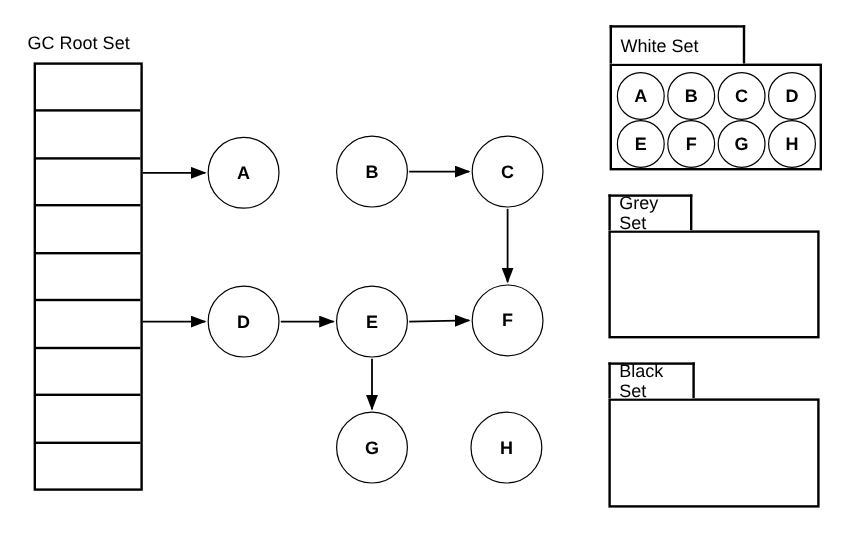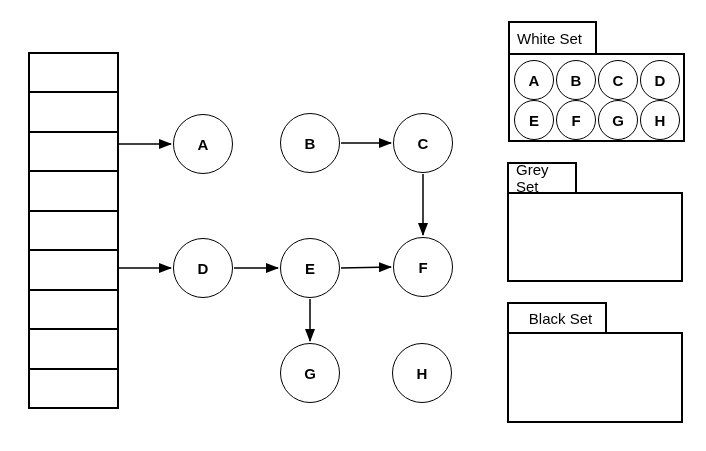--- a/index.html
+++ b/index.html
@@ -74,20 +74,21 @@
     box-sizing: border-box;
     display: flex; align-items: center; justify-content: center;
     font-size: 15px; font-weight: bold;
   }
 </style>
 </head>
 <body>
 
 <div class="canvas">
 
+  <div class="diagram-label" style="left:23px; top:28px;">GC Root Set</div>
 
   <div class="stack">
     <div class="stack-row"></div>
     <div class="stack-row"></div>
     <div class="stack-row"></div>
     <div class="stack-row"></div>
     <div class="stack-row"></div>
     <div class="stack-row"></div>
     <div class="stack-row"></div>
     <div class="stack-row"></div>
@@ -127,21 +128,21 @@
   <div class="node" style="left:393px; top:237px;">
     <span>F</span>
   </div>
   <div class="node" style="left:280px; top:343px;">
     <span>G</span>
   </div>
   <div class="node" style="left:392px; top:343px;">
     <span>H</span>
   </div>
 
-  <div class="set-tab" style="left:508px; top:21px; width:89px; height:32px;">
+  <div class="set-tab" style="left:508px; top:21px; width:113px; height:32px;">
     <span>White Set</span>
   </div>
   <div class="set-box" style="left:508px; top:53px; width:177px; height:89px;">
     <div class="chip" style="left:4px;  top:5px;">
       <span>A</span>
     </div>
     <div class="chip" style="left:46px; top:5px;">
       <span>B</span>
     </div>
     <div class="chip" style="left:88px; top:5px;">
@@ -162,18 +163,18 @@
     <div class="chip" style="left:130px; top:45px;">
       <span>H</span>
     </div>
   </div>
 
   <div class="set-tab" style="left:507px; top:162px; width:70px; height:30px;">
     <span>Grey Set</span>
   </div>
   <div class="set-box" style="left:507px; top:192px; width:176px; height:90px;"></div>
 
-  <div class="set-tab" style="left:507px; top:302px; width:100px; height:30px;justify-content:center;">
+  <div class="set-tab" style="left:507px; top:302px; width:72px; height:30px;justify-content:center;">
     <span>Black Set</span>
   </div>
   <div class="set-box" style="left:507px; top:332px; width:176px; height:91px;"></div>
 
 </div>
 
 </body></html>

